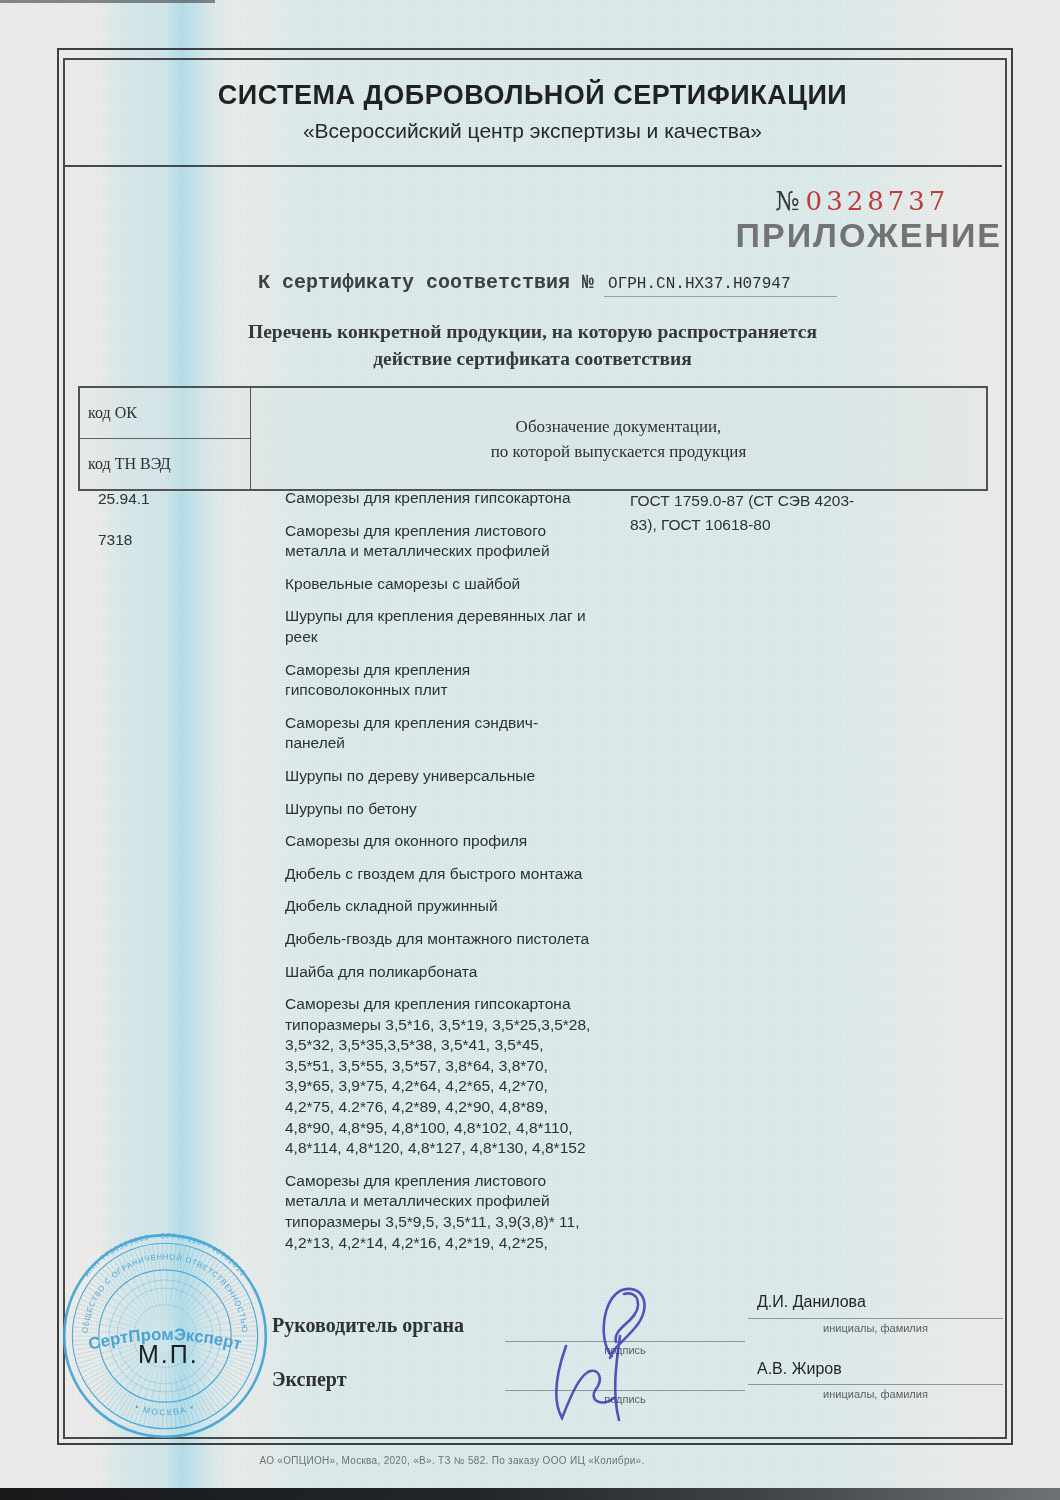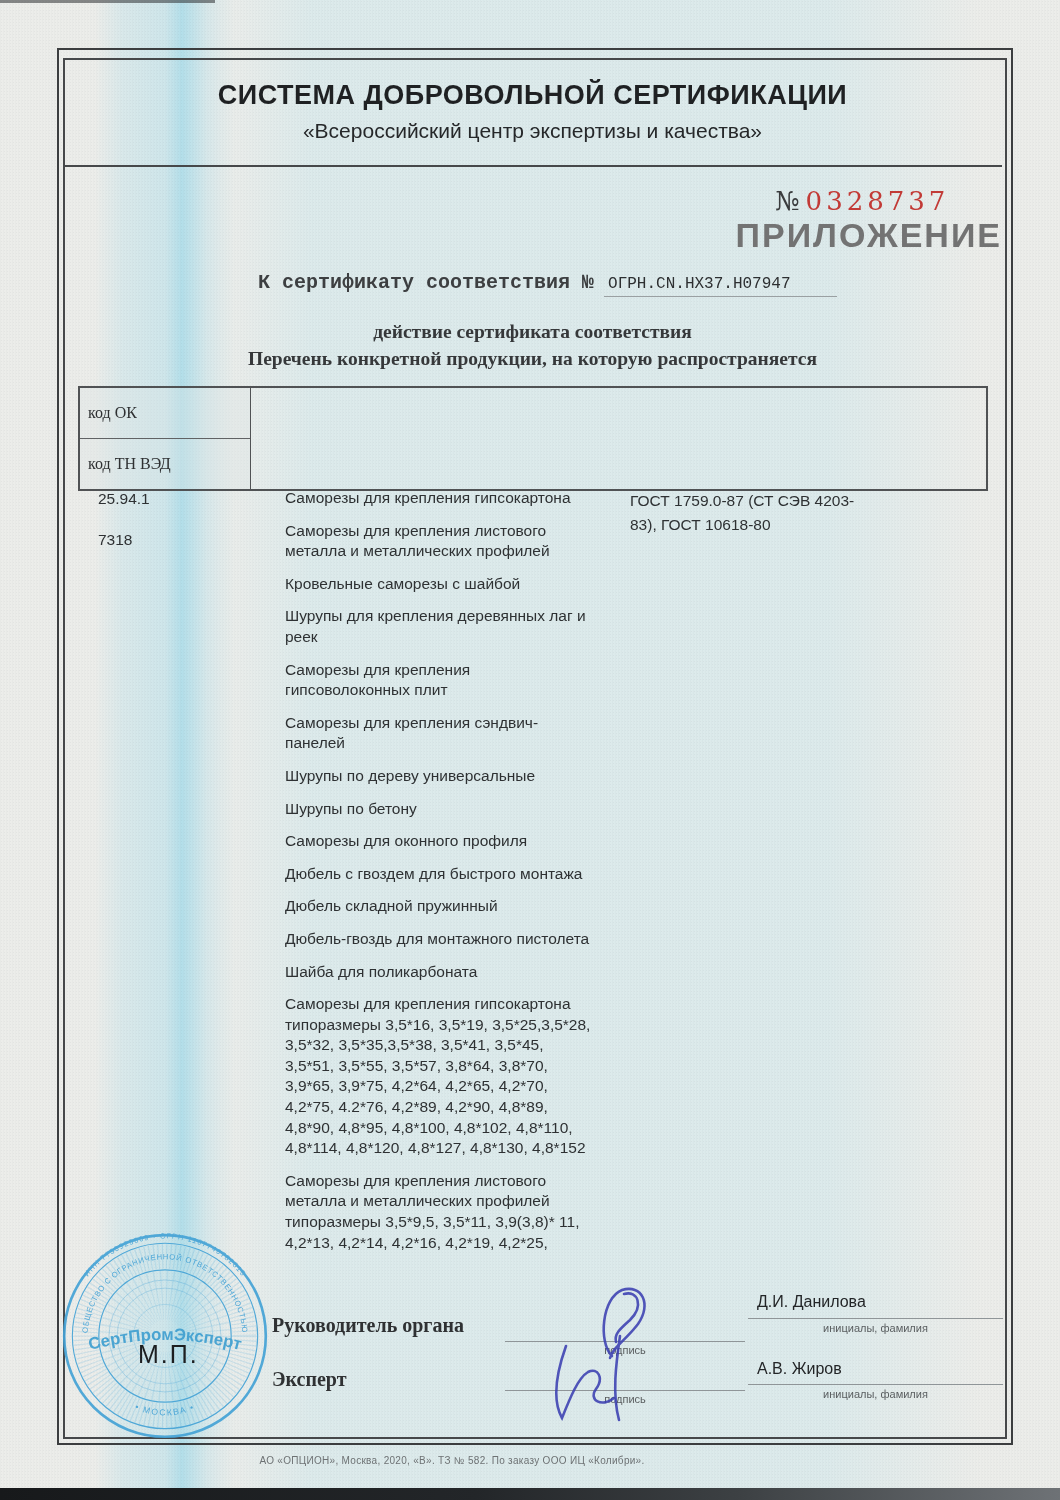--- a/index.html
+++ b/index.html
@@ -139,29 +139,31 @@
 </div>
 
 <div class="page-title">ПРИЛОЖЕНИЕ</div>
 
 <div class="cert-line">
   <span class="cert-label">К сертификату соответствия №</span>
   <span class="cert-value">ОГРН.CN.HX37.H07947</span>
 </div>
 
 <div class="scope">
+  <div>Перечень конкретной продукции,  на которую распространяется</div>
   <div>действие сертификата соответствия</div>
-  <div>Перечень конкретной продукции,  на которую распространяется</div>
 </div>
 
 <div class="tbl">
   <div class="c1">
     <div class="cell top">код ОК</div>
     <div class="cell">код ТН ВЭД</div>
   </div>
+  <div class="c3">Обозначение документации,
+по которой выпускается продукция</div>
 </div>
 
 <div class="codes">
   <div>25.94.1</div>
   <div>7318</div>
 </div>
 
 <div class="products">
     <p>Саморезы для крепления гипсокартона</p>
     <p>Саморезы для крепления листового

